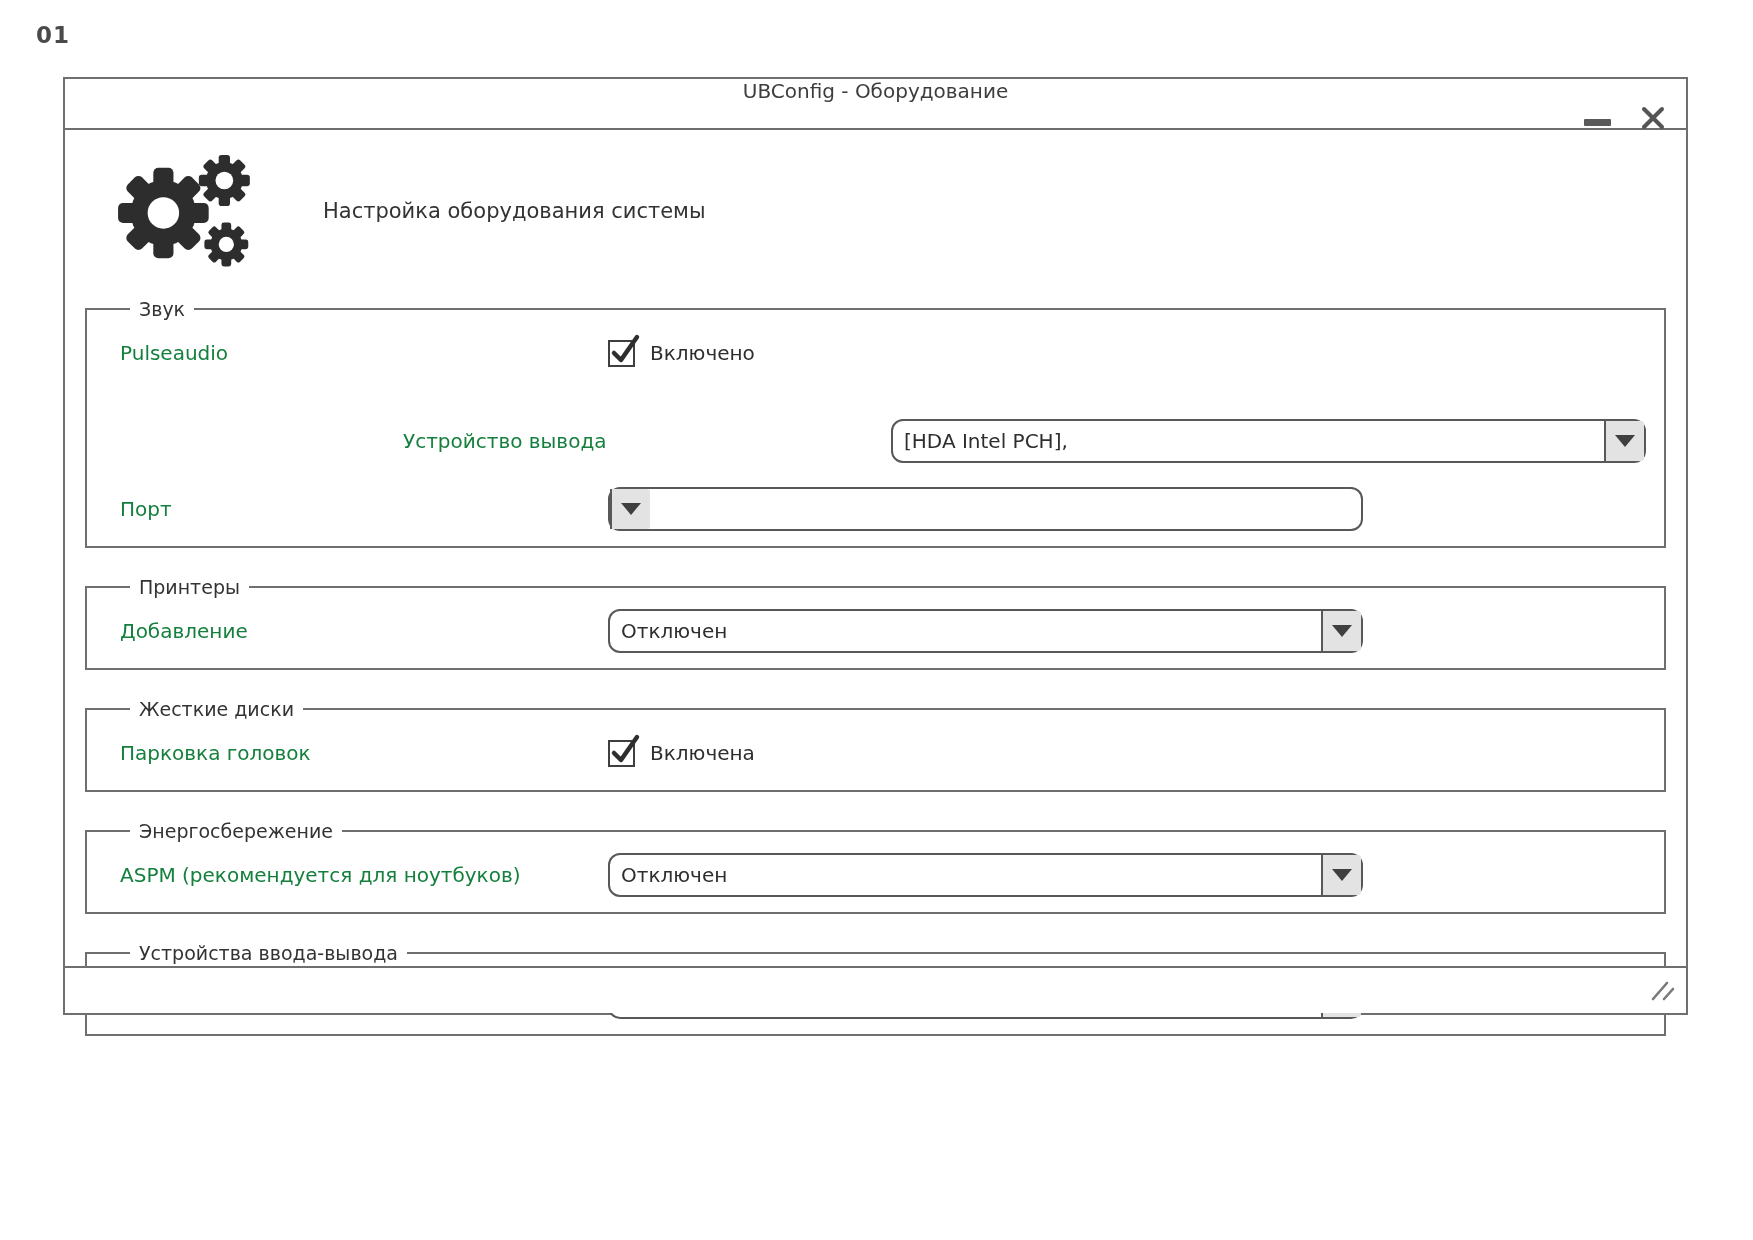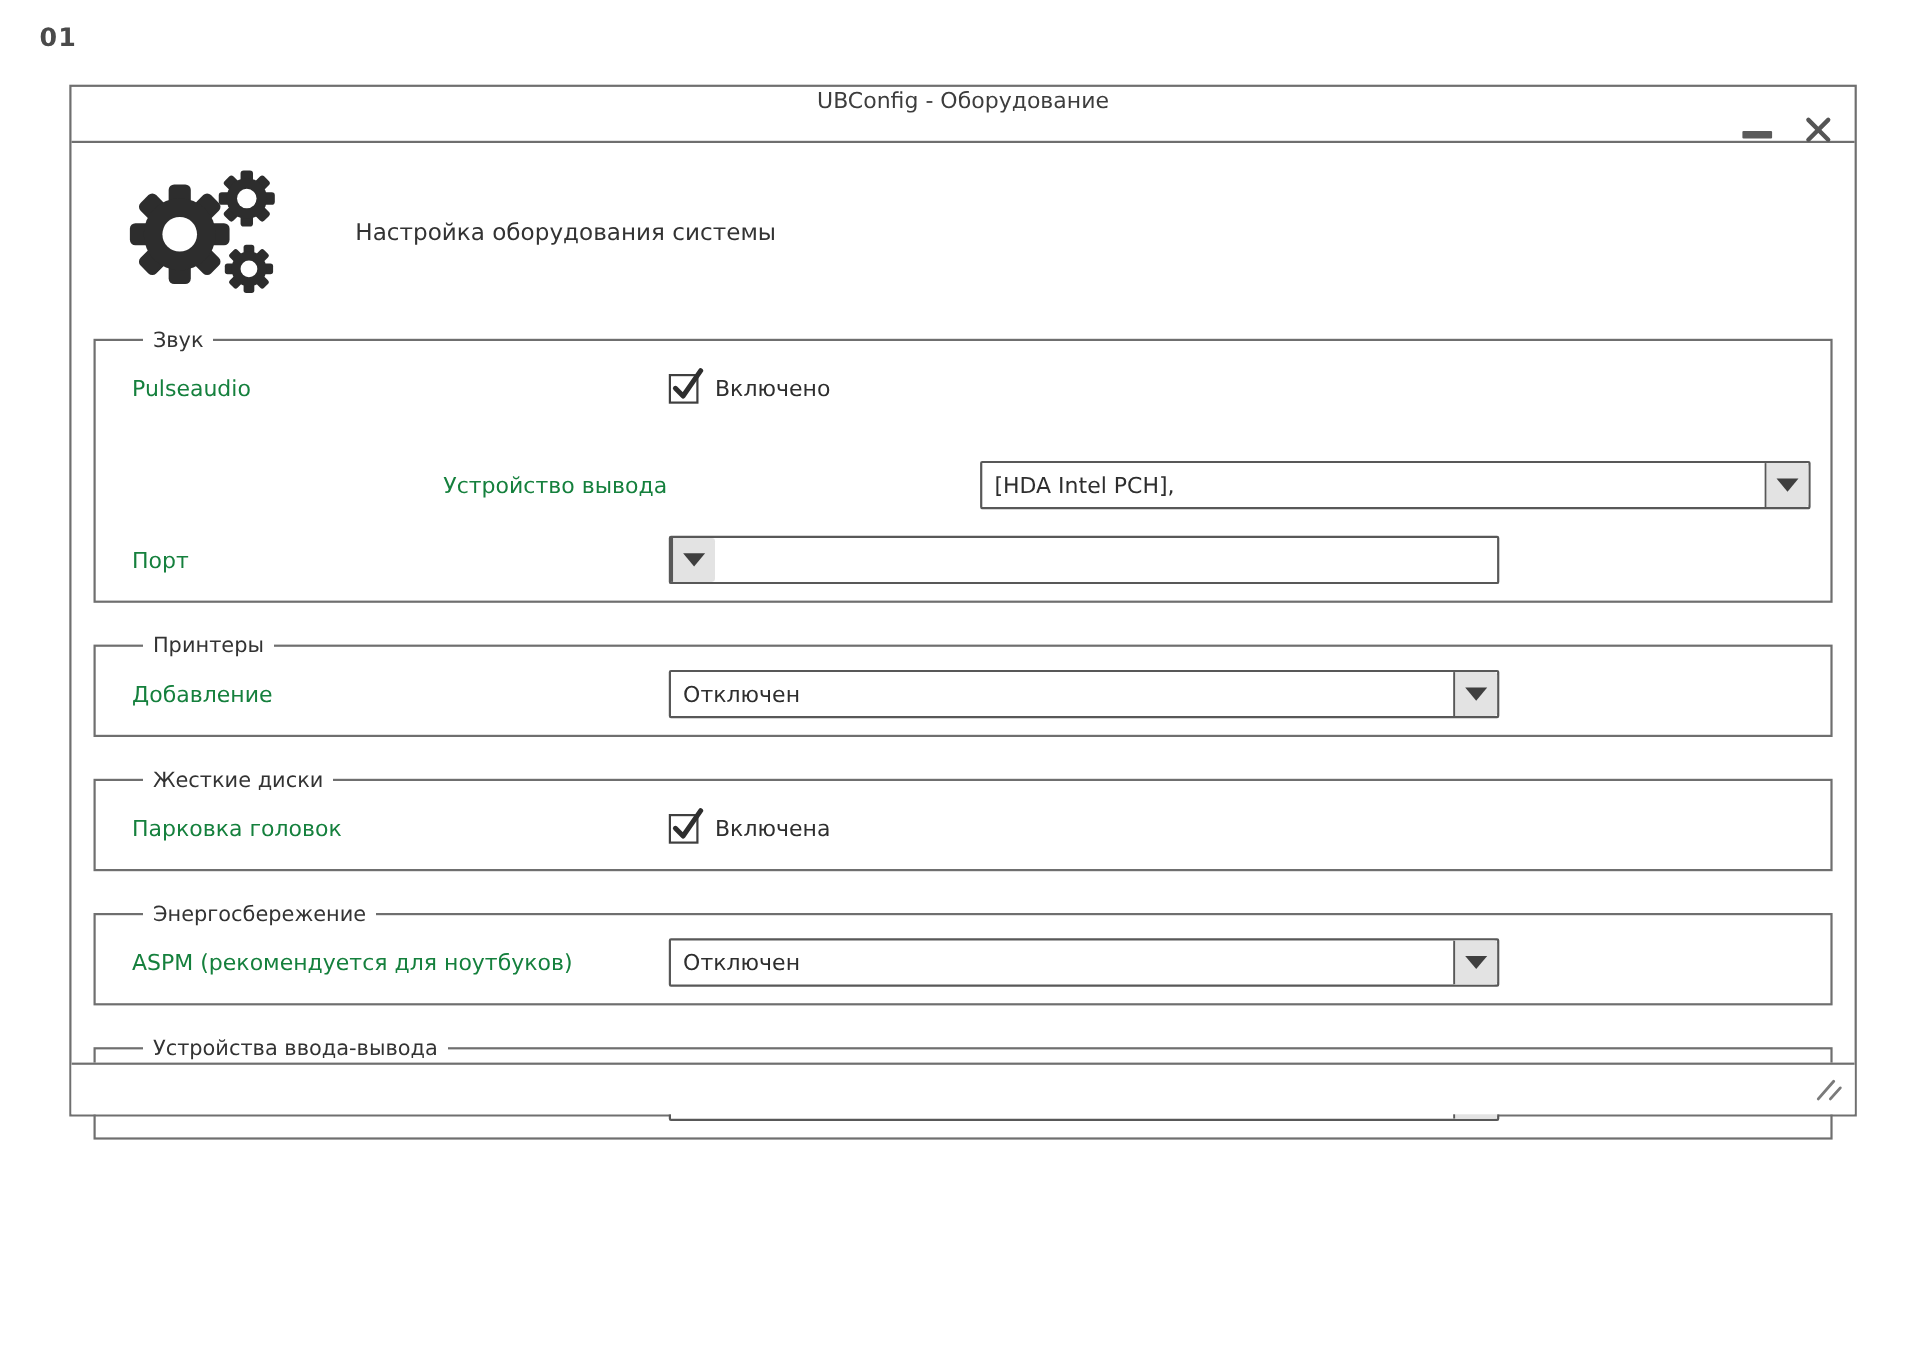--- a/index.html
+++ b/index.html
@@ -65,21 +65,21 @@
   }
 
   .row { display: flex; align-items: center; min-height: 46px; }
   .row.gap-after-lg { margin-bottom: 42px; }
   .row.gap-after-sm { margin-bottom: 22px; justify-content: flex-end; }
   .row-label { width: 488px; flex-shrink: 0; font-size: 20px; color: #15803d; padding-right: 20px; }
 
   
   .dropdown {
     width: 755px; height: 44px;
-    border: 2px solid #585858; border-radius: 2px;
+    border: 2px solid #585858; border-radius: 12px;
     background: #ffffff;
     display: flex; align-items: stretch;
     cursor: pointer;
   }
   .dropdown-value {
     flex: 1; display: flex; align-items: center;
     padding: 0 11px; font-size: 20px; color: #2e2e2e;
     white-space: nowrap; overflow: hidden;
   }
   .dropdown-button {

